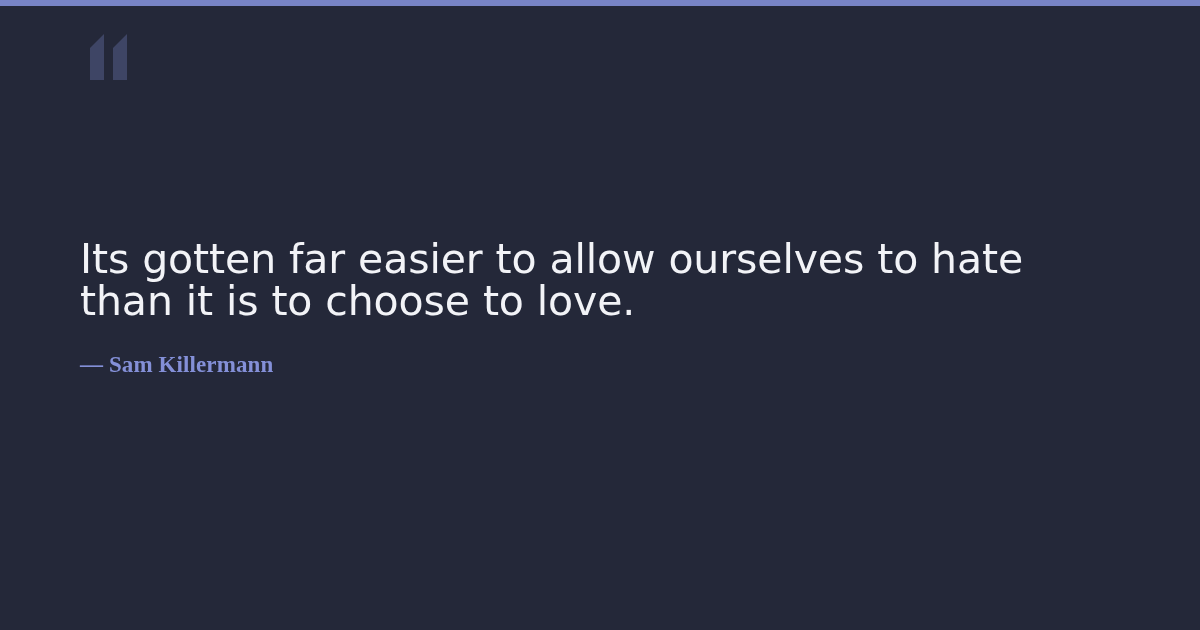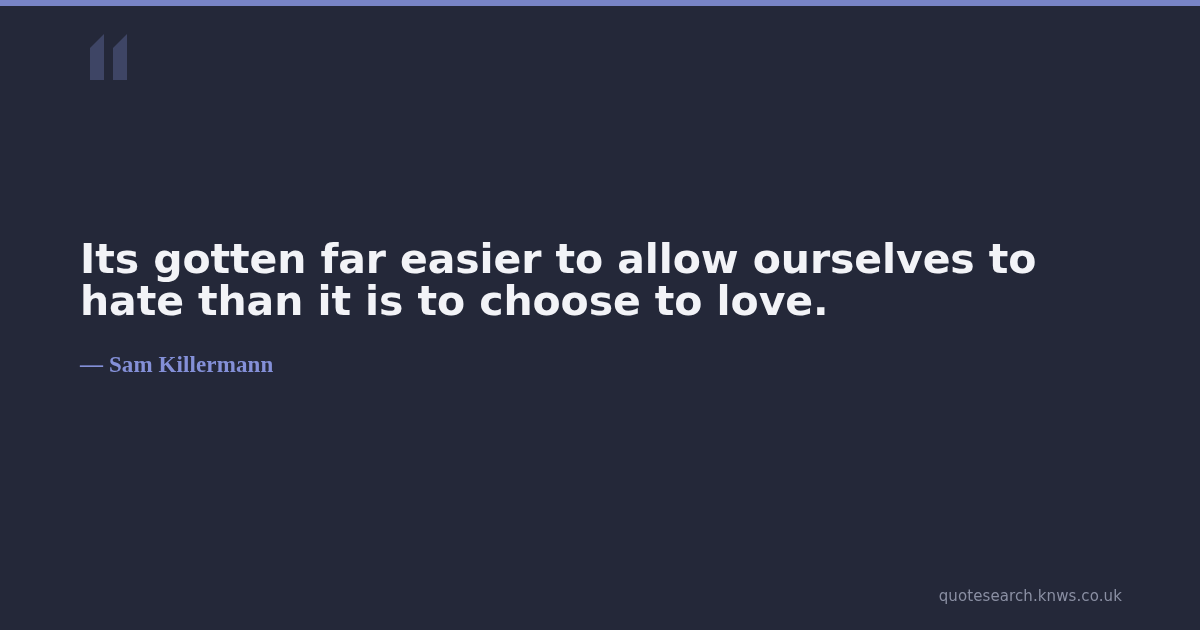--- a/index.html
+++ b/index.html
@@ -52,21 +52,21 @@
     position: absolute;
     left: 80px;
     top: 232px;
     width: 1044px;
   }
 
   .quote-text {
     font-family: "DejaVu Sans", sans-serif;
     font-size: 41px;
     line-height: 42px;
-    font-weight: 700;
+    font-weight: 400;
     color: #f2f3f7;
     letter-spacing: -0.1px;
     white-space: pre-wrap;
   }
 
   .attribution {
     position: absolute;
     left: 80px;
     top: 344px;
     font-family: Liberation Serif, serif;
@@ -104,15 +104,14 @@
       <path d="M33 46 L33 14 L47 0 L47 46 Z" fill="#3e4565"></path>
     </svg>
   </div>
 
   <div class="quote-block">
     <div class="quote-text">Its gotten far easier to allow ourselves to hate than it is to choose to love.</div>
   </div>
 
   <div class="attribution">— Sam Killermann</div>
 
-  <div class="watermark">quotesearch.knws.co.uk</div>
 
 </div>
 
 </body></html>

